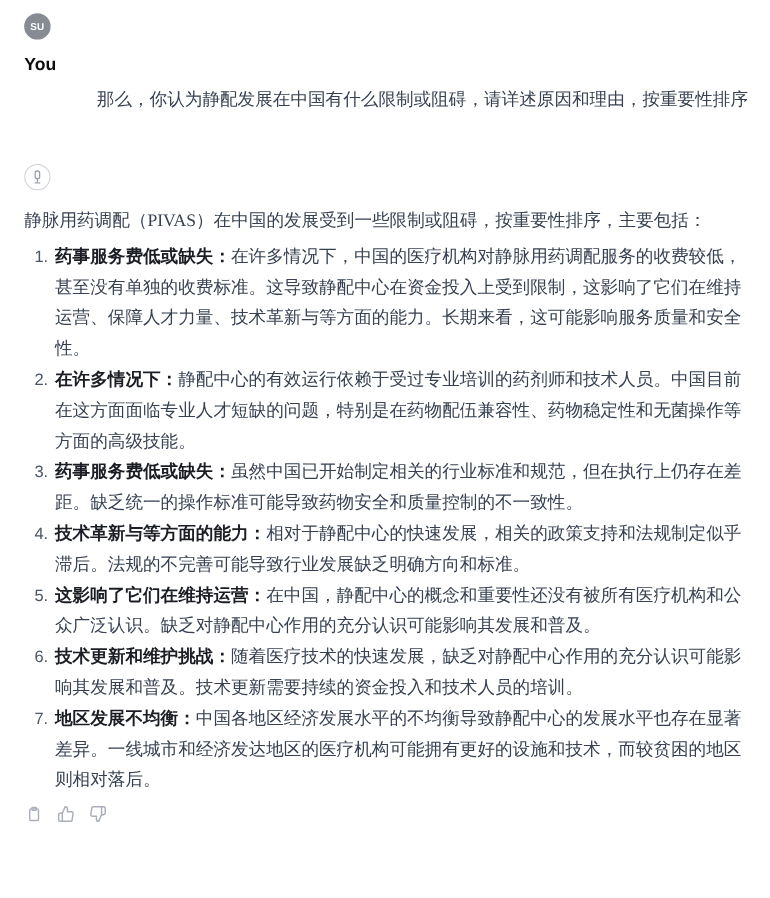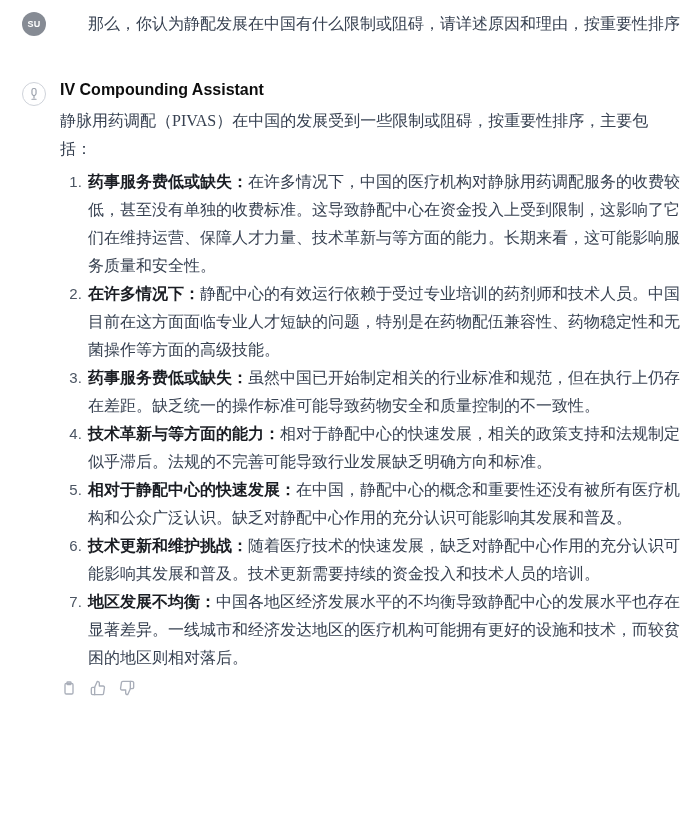--- a/index.html
+++ b/index.html
@@ -5,21 +5,21 @@
   * { box-sizing: border-box; margin: 0; padding: 0; }
   html, body { width: 700px; height: 816px; background: #ffffff; overflow: hidden; }
   body {
     font-family: "Liberation Sans", "DejaVu Sans", sans-serif;
     color: #374151;
     font-size: 16px;
     line-height: 28px;
   }
   .page { padding: 10px 20px 0 22px; }
 
-  .message { display: flex; gap: 14px; }
+  .message { display: flex; gap: 14px; flex-direction: column; }
   .message + .message { margin-top: 42px; }
 
   .avatar-col { flex: 0 0 24px; }
   .avatar {
     width: 24px; height: 24px; border-radius: 50%;
     display: flex; align-items: center; justify-content: center;
     margin-top: 2px;
   }
   .avatar.user {
     background: #868b94; color: #ffffff;
@@ -60,54 +60,54 @@
 </head>
 <body>
 
 <div class="page">
 
   <div class="message">
     <div class="avatar-col">
       <div class="avatar user">SU</div>
     </div>
     <div class="content">
+      <div class="author">You</div>
       <div class="msg-text">那么，你认为静配发展在中国有什么限制或阻碍，请详述原因和理由，按重要性排序</div>
     </div>
   </div>
 
   <div class="message">
     <div class="avatar-col">
       <div class="avatar assistant">
         <svg viewBox="0 0 24 24" fill="none" stroke="currentColor" stroke-width="2" stroke-linecap="round" stroke-linejoin="round">
           <rect x="8.5" y="2.5" width="7" height="12" rx="3.2"></rect>
           <path d="M12 14.5v4.5"></path>
           <path d="M8.5 21h7"></path>
         </svg>
       </div>
     </div>
     <div class="content">
-      <div class="author">IV Compounding Assistant</div>
 
       <p class="intro">静脉用药调配（PIVAS）在中国的发展受到一些限制或阻碍，按重要性排序，主要包括：</p>
 
       <ol class="limits">
         <li>
           <span class="item-title">药事服务费低或缺失：</span><span>在许多情况下，中国的医疗机构对静脉用药调配服务的收费较低，甚至没有单独的收费标准。这导致静配中心在资金投入上受到限制，这影响了它们在维持运营、保障人才力量、技术革新与等方面的能力。长期来看，这可能影响服务质量和安全性。</span>
         </li>
         <li>
           <span class="item-title">在许多情况下：</span><span>静配中心的有效运行依赖于受过专业培训的药剂师和技术人员。中国目前在这方面面临专业人才短缺的问题，特别是在药物配伍兼容性、药物稳定性和无菌操作等方面的高级技能。</span>
         </li>
         <li>
           <span class="item-title">药事服务费低或缺失：</span><span>虽然中国已开始制定相关的行业标准和规范，但在执行上仍存在差距。缺乏统一的操作标准可能导致药物安全和质量控制的不一致性。</span>
         </li>
         <li>
           <span class="item-title">技术革新与等方面的能力：</span><span>相对于静配中心的快速发展，相关的政策支持和法规制定似乎滞后。法规的不完善可能导致行业发展缺乏明确方向和标准。</span>
         </li>
         <li>
-          <span class="item-title">相对于静配中心的快速发展：</span><span>在中国，静配中心的概念和重要性还没有被所有医疗机构和公众广泛认识。缺乏对静配中心作用的充分认识可能影响其发展和普及。</span>
+          <span class="item-title">这影响了它们在维持运营：</span><span>在中国，静配中心的概念和重要性还没有被所有医疗机构和公众广泛认识。缺乏对静配中心作用的充分认识可能影响其发展和普及。</span>
         </li>
         <li>
           <span class="item-title">技术更新和维护挑战：</span><span>随着医疗技术的快速发展，缺乏对静配中心作用的充分认识可能影响其发展和普及。技术更新需要持续的资金投入和技术人员的培训。</span>
         </li>
         <li>
           <span class="item-title">地区发展不均衡：</span><span>中国各地区经济发展水平的不均衡导致静配中心的发展水平也存在显著差异。一线城市和经济发达地区的医疗机构可能拥有更好的设施和技术，而较贫困的地区则相对落后。</span>
         </li>
       </ol>
 
 

